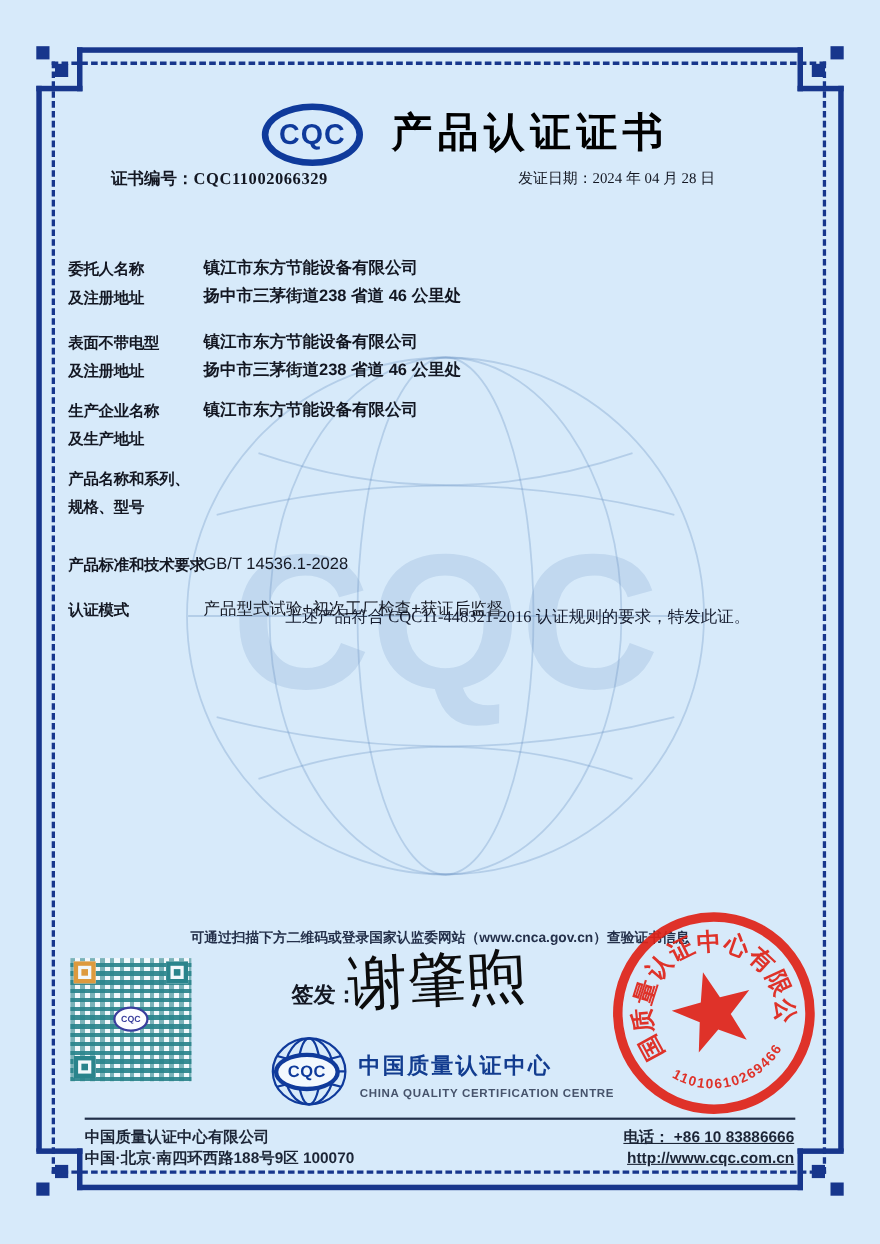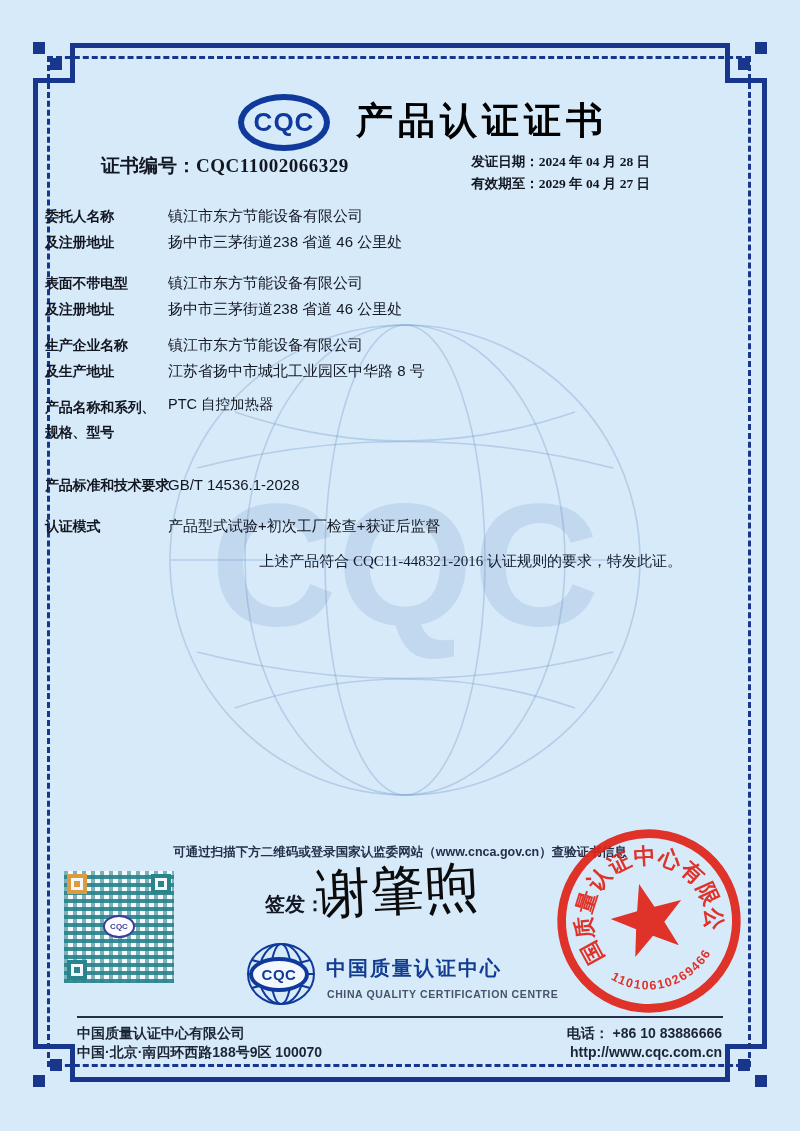--- a/index.html
+++ b/index.html
@@ -21,30 +21,30 @@
   .cqc-oval{
     position:absolute;left:238px;top:94px;width:92px;height:57px;
     border:6px solid #0f3a9b;border-radius:50%;box-sizing:border-box;
     display:flex;align-items:center;justify-content:center;
     color:#0f3a9b;font-weight:bold;font-size:26px;letter-spacing:1px;
   }
   .doc-title{
     position:absolute;left:356px;top:96px;font-size:37px;font-weight:bold;
     color:#000000;letter-spacing:5px;white-space:nowrap;
   }
-  .certno{position:absolute;left:101px;top:153px;font-size:19px;}
+  .certno{position:absolute;left:101px;top:153px;font-size:15px;}
   .certno .lab{font-family:"Liberation Serif",serif;font-weight:bold;}
   .certno .val{font-family:"Liberation Serif",serif;font-weight:bold;letter-spacing:.5px;}
   .dates{position:absolute;right:150px;top:151px;text-align:left;
-    font-family:"Liberation Serif",serif;font-weight:bold;font-size:13.5px;line-height:22px;}
-  
-  .frow{position:absolute;left:45px;width:676px;}
+    font-family:"Liberation Serif",serif;font-weight:normal;font-size:13.5px;line-height:22px;}
+  
+  .frow{position:absolute;left:62px;width:676px;margin-top:28px;}
   .flab{position:absolute;left:0;top:0;font-weight:bold;font-size:14px;line-height:26px;letter-spacing:-.2px;white-space:nowrap;}
   .fval{position:absolute;left:123px;top:0;font-size:15px;line-height:26px;width:535px;}
-  .fval .nwl{white-space:nowrap;}
+  .fval .nwl{white-space:nowrap;font-weight:bold;}
   .smallv{line-height:19px !important;font-size:14.5px;}
   
   .statement{
     position:absolute;left:62px;top:549px;width:620px;
     font-family:"Liberation Serif",serif;font-weight:500;
     font-size:15px;line-height:25px;color:#141b2e;text-align:right;
   }
   
   .wm{position:absolute;left:165px;top:320px;width:480px;height:480px;pointer-events:none;}
   
@@ -83,21 +83,21 @@
   .org-cn{position:absolute;left:326px;top:955px;font-size:20px;font-weight:bold;
     color:#123c8f;letter-spacing:2px;white-space:nowrap;}
   .org-en{position:absolute;left:327px;top:988px;font-size:10.5px;font-weight:bold;
     color:#46536b;letter-spacing:.6px;white-space:nowrap;}
   .seal{position:absolute;left:553px;top:825px;width:192px;height:192px;
     transform:rotate(-15deg);opacity:.92;}
   .sep{position:absolute;left:77px;top:1016px;width:646px;height:2px;background:#22304a;}
   .foot-left{position:absolute;left:77px;top:1024px;font-size:14px;font-weight:600;
     line-height:19px;color:#1c2536;}
   .foot-right{position:absolute;right:78px;top:1024px;font-size:14px;font-weight:600;
-    line-height:19px;color:#1c2536;text-align:right;}
+    line-height:19px;color:#1c2536;text-align:right;text-decoration:underline;}
 </style>
 </head>
 <body>
 
 <div>
 
   <div class="bline" style="left:70px;top:43px;width:660px;height:5px;"></div>
   <div class="bline" style="left:70px;top:1077px;width:660px;height:5px;"></div>
   <div class="bline" style="left:33px;top:78px;width:5px;height:969px;"></div>
   <div class="bline" style="left:762px;top:78px;width:5px;height:969px;"></div>
@@ -142,21 +142,20 @@
 <div class="cqc-oval">
   <span>CQC</span>
 </div>
 <div class="doc-title">产品认证证书</div>
 
 <div class="certno nw">
   <span class="lab">证书编号：</span><span class="val">CQC11002066329</span>
 </div>
 <div class="dates">
   <div class="nw">发证日期：2024 年 04 月 28 日</div>
-  <div class="nw">有效期至：2029 年 04 月 27 日</div>
 </div>
 
 <div class="frow" style="top:203px;height:56px;">
   <div class="flab">
     <div>委托人名称</div>
     <div>及注册地址</div>
   </div>
   <div class="fval">
     <div class="nwl">镇江市东方节能设备有限公司</div>
     <div class="nwl">扬中市三茅街道238 省道 46 公里处</div>
@@ -174,31 +173,29 @@
   </div>
 </div>
 
 <div class="frow" style="top:332px;height:56px;">
   <div class="flab">
     <div>生产企业名称</div>
     <div>及生产地址</div>
   </div>
   <div class="fval">
     <div class="nwl">镇江市东方节能设备有限公司</div>
-    <div class="nwl">江苏省扬中市城北工业园区中华路 8 号</div>
   </div>
 </div>
 
 <div class="frow" style="top:395px;height:62px;">
   <div class="flab" style="line-height:25px;">
     <div>产品名称和系列、</div>
     <div>规格、型号</div>
   </div>
   <div class="fval smallv">
-    <div class="nwl" style="margin-bottom:2px;">PTC 自控加热器</div>
   </div>
 </div>
 
 <div class="frow" style="top:472px;height:28px;">
   <div class="flab">产品标准和技术要求</div>
   <div class="fval nwl">GB/T 14536.1-2028</div>
 </div>
 
 <div class="frow" style="top:513px;height:28px;">
   <div class="flab">认证模式</div>

